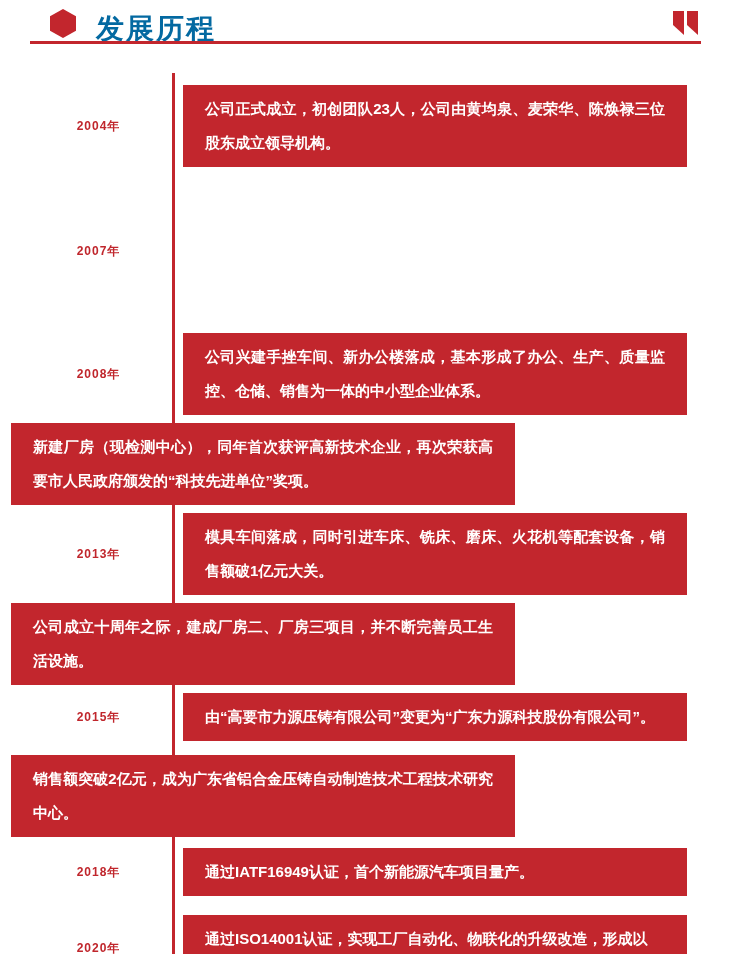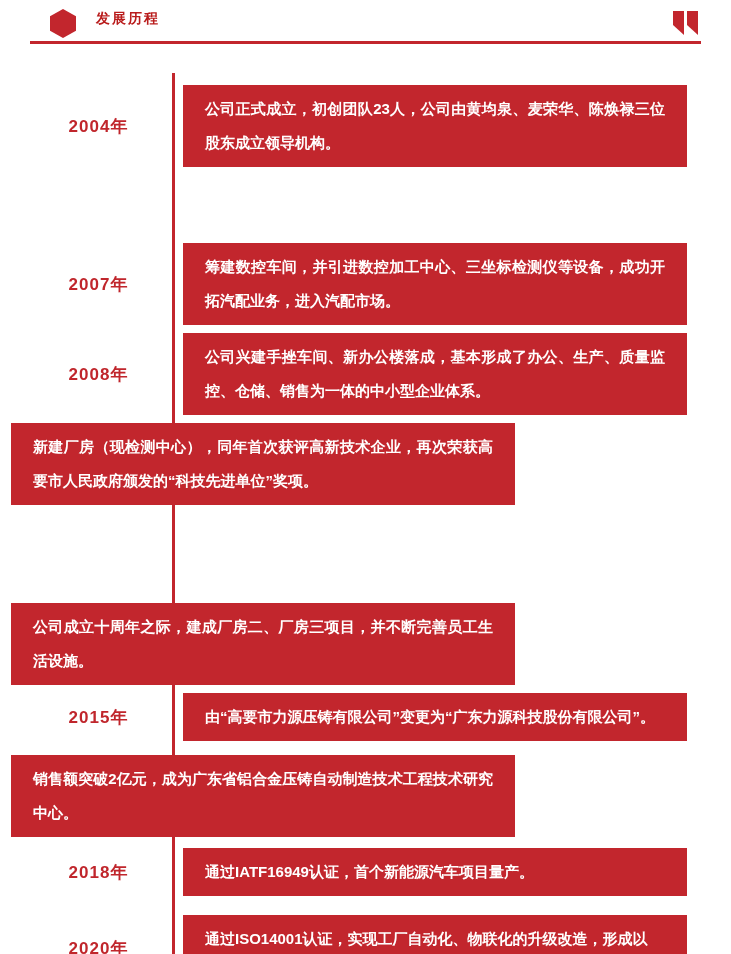--- a/index.html
+++ b/index.html
@@ -25,24 +25,24 @@
   .hex-icon {
     position: absolute;
     left: 50px; top: 9px;
     width: 26px; height: 29px;
     background: #C2262D;
     clip-path: polygon(50% 0, 100% 25%, 100% 75%, 50% 100%, 0 75%, 0 25%);
   }
   .page-title {
     position: absolute;
     left: 96px; top: 10px;
-    font-size: 14px;
+    font-size: 28px;
     font-weight: bold;
     letter-spacing: 2px;
-    color: #b91c1c;
+    color: #0369a1;
   }
   .header-underline {
     position: absolute;
     left: 30px; top: 41px;
     width: 671px; height: 3px;
     background: #C2262D;
   }
   .quote-icon {
     position: absolute;
     right: 33px; top: 11px;
@@ -69,21 +69,21 @@
     display: flex;
     align-items: stretch;
   }
   .t-year {
     width: 172px;
     box-sizing: border-box;
     padding-left: 25px;
     display: flex;
     align-items: center;
     justify-content: center;
-    font-size: 17px;
+    font-size: 12px;
     font-weight: bold;
     color: #C0262C;
     letter-spacing: 1px;
   }
   .t-box {
     margin-left: 11px;
     width: 504px;
     box-sizing: border-box;
     background: #C2262D;
     padding: 7px 22px;
@@ -125,39 +125,40 @@
   <div class="t-row" style="top:85px">
     <div class="t-year">2004年</div>
     <div class="t-box">
       <div class="t-text">公司正式成立，初创团队23人，公司由黄均泉、麦荣华、陈焕禄三位股东成立领导机构。</div>
     </div>
   </div>
 
 
   <div class="t-row" style="top:243px">
     <div class="t-year">2007年</div>
-    <div class="t-box">
-      <div class="t-text">筹建数控车间，并引进数控加工中心、三坐标检测仪等设备，成功开拓汽配业务，进入汽配市场。</div>
-    </div>
   </div>
 
   <div class="t-row" style="top:333px">
     <div class="t-year">2008年</div>
     <div class="t-box">
       <div class="t-text">公司兴建手挫车间、新办公楼落成，基本形成了办公、生产、质量监控、仓储、销售为一体的中小型企业体系。</div>
     </div>
   </div>
 
   <div class="t-row" style="top:423px">
     <div class="t-box">
       <div class="t-text">新建厂房（现检测中心），同年首次获评高新技术企业，再次荣获高要市人民政府颁发的“科技先进单位”奖项。</div>
     </div>
   </div>
 
   <div class="t-row" style="top:513px">
+    <div class="t-year">2013年</div>
+    <div class="t-box">
+      <div class="t-text">模具车间落成，同时引进车床、铣床、磨床、火花机等配套设备，销售额破1亿元大关。</div>
+    </div>
   </div>
 
   <div class="t-row" style="top:603px">
     <div class="t-box">
       <div class="t-text">公司成立十周年之际，建成厂房二、厂房三项目，并不断完善员工生活设施。</div>
     </div>
   </div>
 
   <div class="t-row" style="top:693px">
     <div class="t-year">2015年</div>

